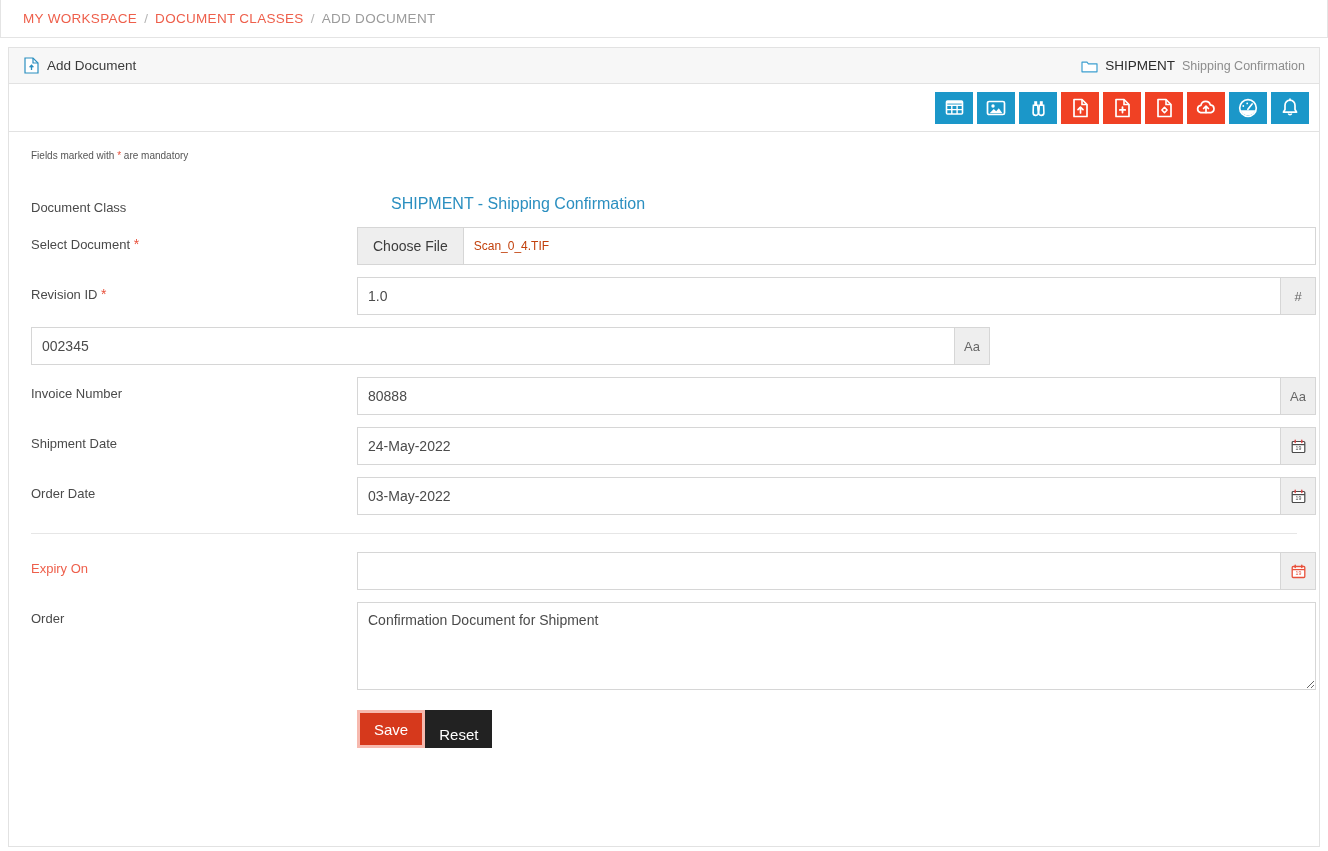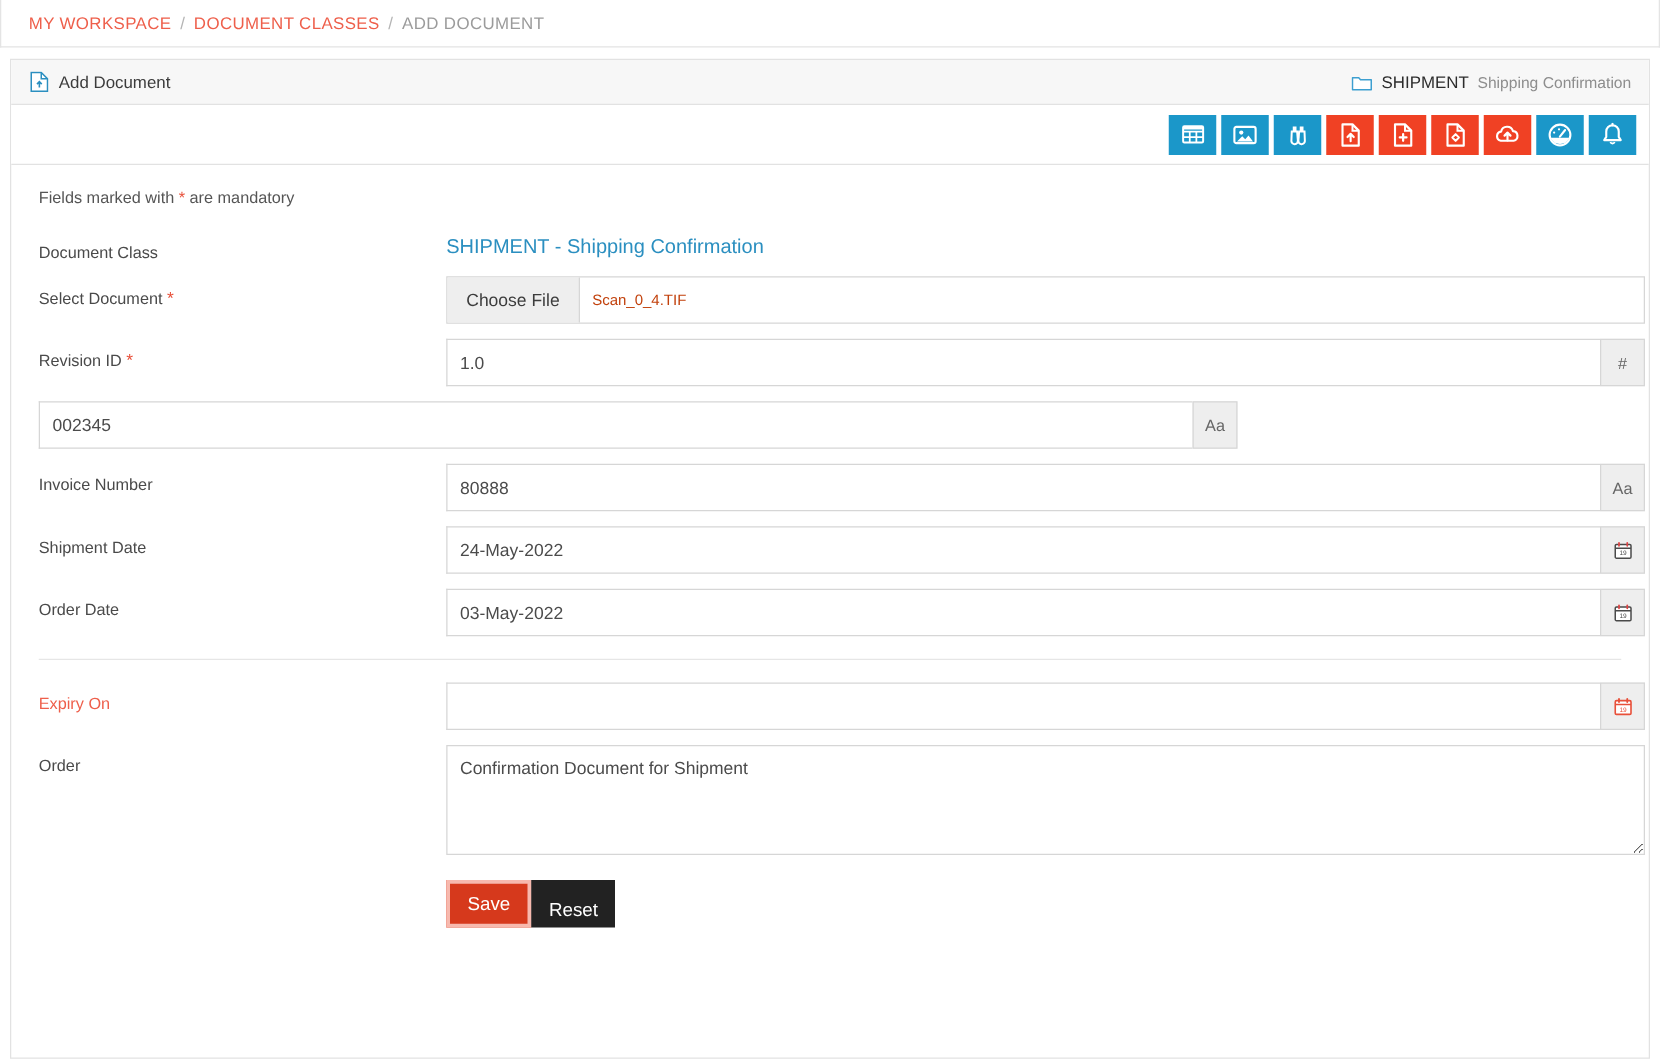--- a/index.html
+++ b/index.html
@@ -99,23 +99,23 @@
     justify-content: center;
     cursor: pointer;
     padding: 0;
   }
   .tb-blue { background: #1b97c9; }
   .tb-red  { background: #f04124; }
 
   
   .form-wrap { padding: 18px 22px 0 22px; }
   .mandatory-note {
-    font-size: 13px;
+    font-size: 10px;
     color: #555;
-    margin-bottom: 20px;
+    margin-bottom: 30px;
   }
   .mandatory-note .star { color: #e8503a; }
 
   .row {
     display: flex;
     align-items: flex-start;
     margin-bottom: 12px;
   }
   .row-label {
     width: 326px;
@@ -125,20 +125,21 @@
     padding-top: 9px;
   }
   .row-label .star { color: #e8503a; font-size: 14px; }
   .row-label.expiry { color: #ee5f4b; }
   .row-field { flex: 1 1 auto; }
 
   .doc-class-value {
     color: #2b8fc0;
     font-size: 16px;
     padding-top: 4px;
+    margin-left: 34px;
   }
 
   .input-group {
     display: flex;
     width: 959px;
     height: 38px;
   }
   .input-group .fld {
     flex: 1 1 auto;
     border: 1px solid #d6d6d6;

